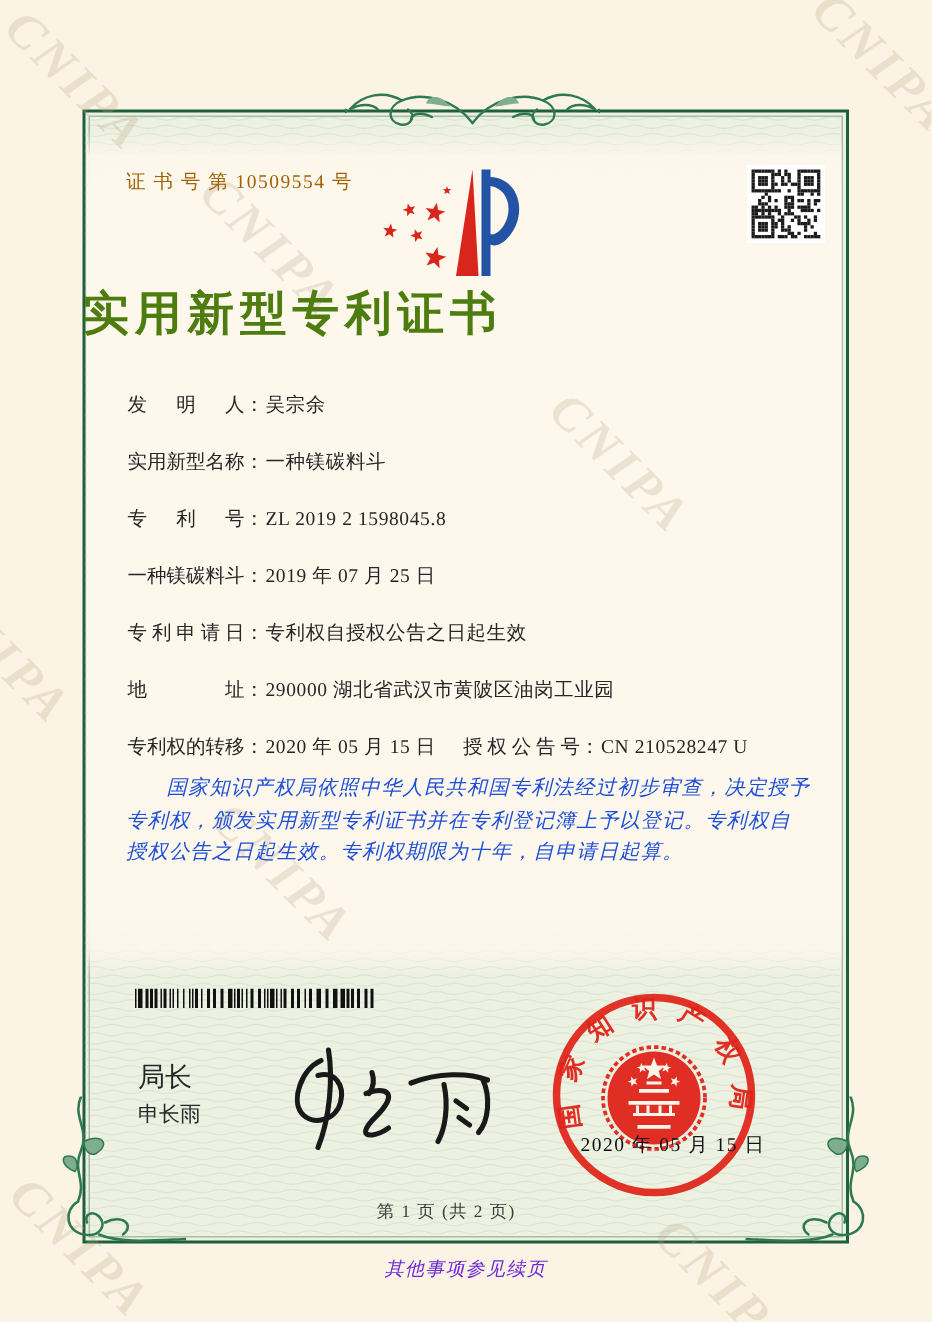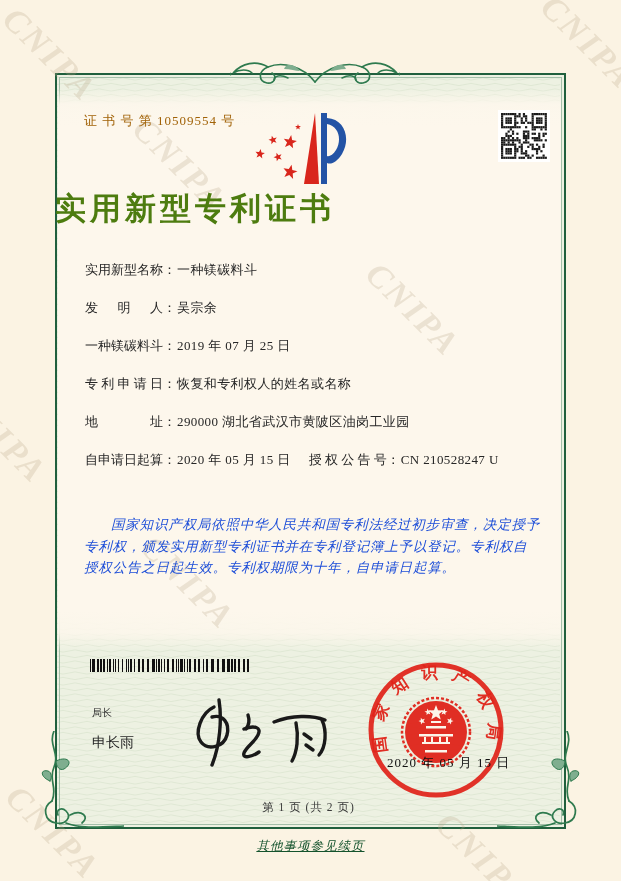--- a/index.html
+++ b/index.html
@@ -30,29 +30,29 @@
   .flabel{display:inline-block;width:78px;text-align:justify;text-align-last:justify;vertical-align:top;}
   .fcolon{display:inline-block;width:14px;vertical-align:top;}
   .fvalue{letter-spacing:.4px;}
   .pair2{margin-left:18px;}
   
   .paras{position:absolute;left:84px;top:514px;width:456px;z-index:5;font-size:13.5px;
          line-height:21.5px;font-style:italic;letter-spacing:.8px;color:#1d4ed8;}
   .paras p{margin:0;text-indent:2em;}
   
   .barcode{position:absolute;left:90px;top:659px;z-index:5;}
-  .director-label{position:absolute;left:92px;top:706px;font-size:10px;z-index:5;}
+  .director-label{position:absolute;left:92px;top:706px;font-size:18px;z-index:5;}
   .director-name{position:absolute;left:92px;top:734px;font-size:14px;z-index:5;}
   .sig{position:absolute;left:186px;top:697px;z-index:5;}
   .seal{position:absolute;left:365px;top:659px;z-index:4;}
   .seal-date{position:absolute;left:387px;top:754px;font-size:13px;letter-spacing:1px;color:#111;z-index:6;}
-  .pageinfo{position:absolute;left:55px;top:800px;width:507px;text-align:center;font-size:11.5px;
+  .pageinfo{position:absolute;left:44px;top:800px;width:507px;text-align:center;font-size:11.5px;
             color:#3a3a3a;letter-spacing:1px;z-index:5;}
   .note{position:absolute;left:0;top:838px;width:621px;text-align:center;font-size:12.5px;
-        font-style:italic;color:#14532d;letter-spacing:1px;z-index:5;text-decoration:underline;}
+        font-style:italic;color:#6d28d9;letter-spacing:1px;z-index:5;}
 </style>
 </head>
 <body>
 
 <div class="page">
 
   <span class="wm" style="left:22px;top:0px">CNIPA</span>
   <span class="wm" style="left:560px;top:-12px">CNIPA</span>
   <span class="wm" style="left:152px;top:110px">CNIPA</span>
   <span class="wm" style="left:385px;top:255px">CNIPA</span>
@@ -470,36 +470,39 @@
       <rect x="38.60" y="44.90" width="2.1" height="2.1" fill="#1a1a1a"></rect>
       <rect x="40.70" y="44.90" width="2.1" height="2.1" fill="#1a1a1a"></rect>
       <rect x="42.80" y="44.90" width="2.1" height="2.1" fill="#1a1a1a"></rect>
       <rect x="44.90" y="44.90" width="2.1" height="2.1" fill="#1a1a1a"></rect>
     </svg>
 
   <div class="title">实用新型专利证书</div>
 
   <div class="fields">
     <div class="frow">
+      <span class="flabel">发明人</span><span class="fcolon">：</span><span class="fvalue">吴宗余</span>
+    </div>
+    <div class="frow">
       <span class="flabel">实用新型名称</span><span class="fcolon">：</span><span class="fvalue">一种镁碳料斗</span>
     </div>
     <div class="frow">
-      <span class="flabel">发明人</span><span class="fcolon">：</span><span class="fvalue">吴宗余</span>
+      <span class="flabel">专利号</span><span class="fcolon">：</span><span class="fvalue">ZL 2019 2 1598045.8</span>
     </div>
     <div class="frow">
       <span class="flabel">一种镁碳料斗</span><span class="fcolon">：</span><span class="fvalue">2019 年 07 月 25 日</span>
     </div>
     <div class="frow">
-      <span class="flabel">专利申请日</span><span class="fcolon">：</span><span class="fvalue">恢复和专利权人的姓名或名称</span>
+      <span class="flabel">专利申请日</span><span class="fcolon">：</span><span class="fvalue">专利权自授权公告之日起生效</span>
     </div>
     <div class="frow">
       <span class="flabel">地址</span><span class="fcolon">：</span><span class="fvalue">290000 湖北省武汉市黄陂区油岗工业园</span>
     </div>
     <div class="frow">
-      <span class="flabel">自申请日起算</span><span class="fcolon">：</span><span class="fvalue">2020 年 05 月 15 日</span><span class="flabel pair2">授权公告号</span><span class="fcolon">：</span><span class="fvalue">CN 210528247 U</span>
+      <span class="flabel">专利权的转移</span><span class="fcolon">：</span><span class="fvalue">2020 年 05 月 15 日</span><span class="flabel pair2">授权公告号</span><span class="fcolon">：</span><span class="fvalue">CN 210528247 U</span>
     </div>
   </div>
 
   <div class="paras">
     <p>国家知识产权局依照中华人民共和国专利法经过初步审查，决定授予专利权，颁发实用新型专利证书并在专利登记簿上予以登记。专利权自授权公告之日起生效。专利权期限为十年，自申请日起算。</p>
   </div>
 
   <svg class="barcode" id="barcode" width="162" height="13" viewBox="0 0 162 13">
       <rect x="0" y="0" width="1" height="13" fill="#111"></rect>
       <rect x="2" y="0" width="3" height="13" fill="#111"></rect>

